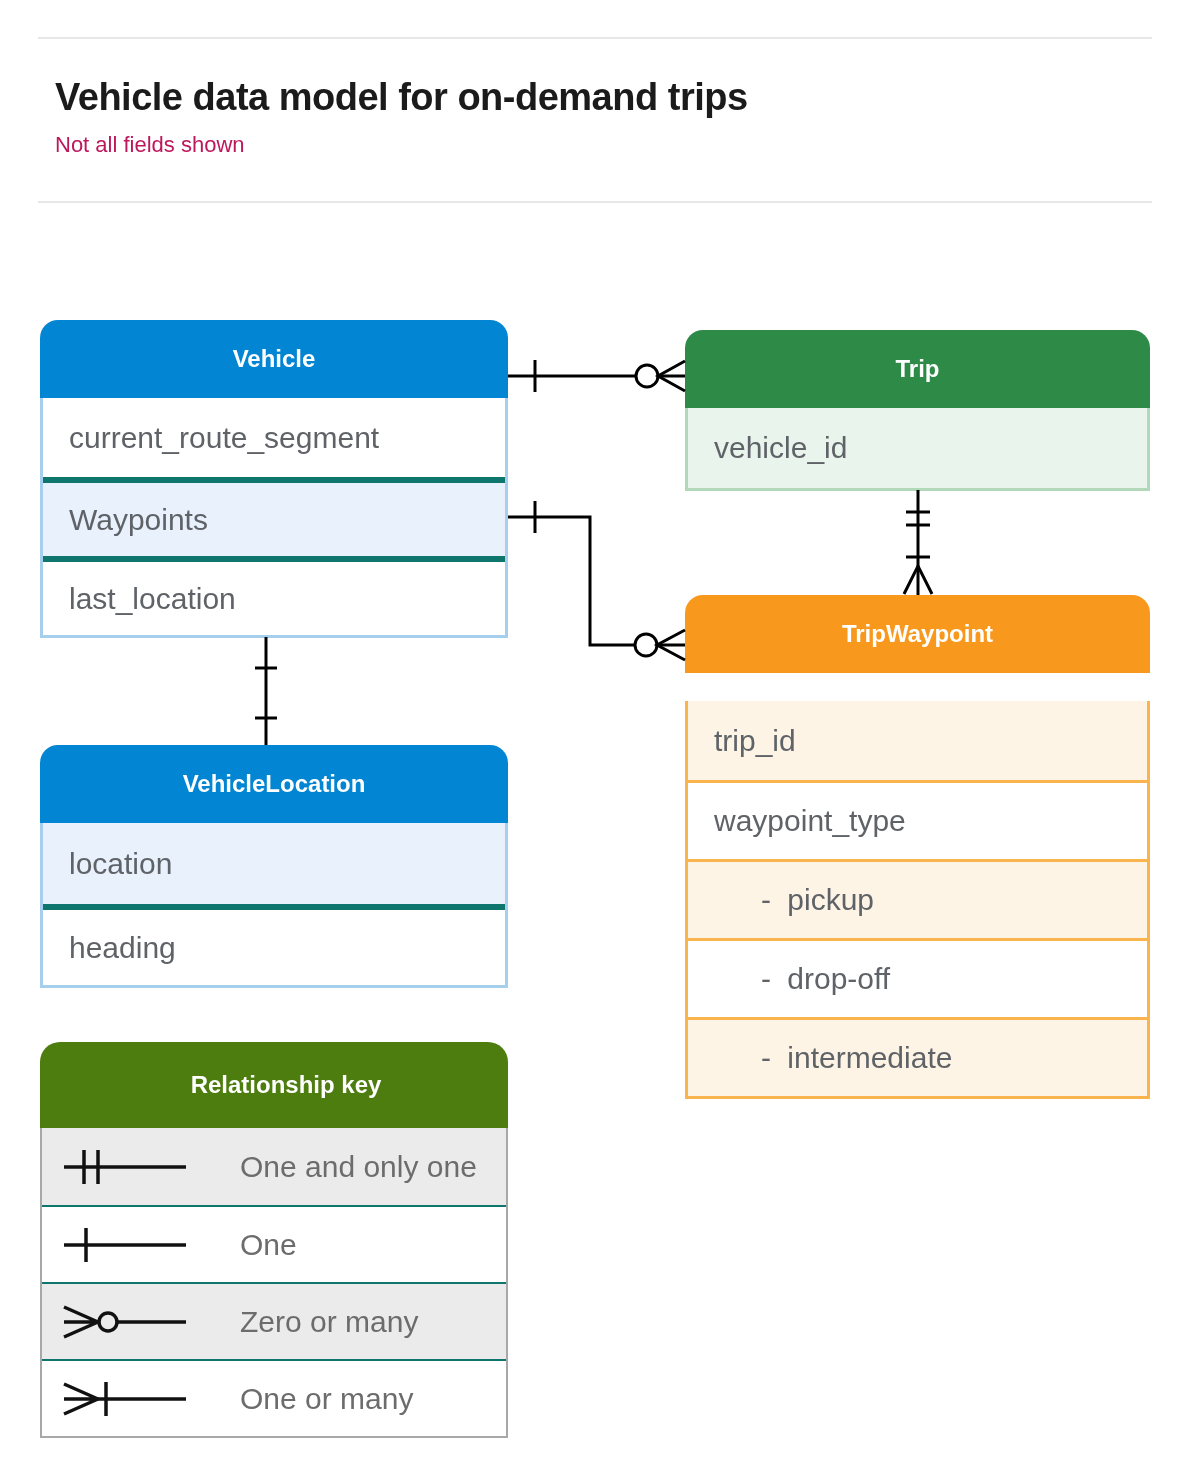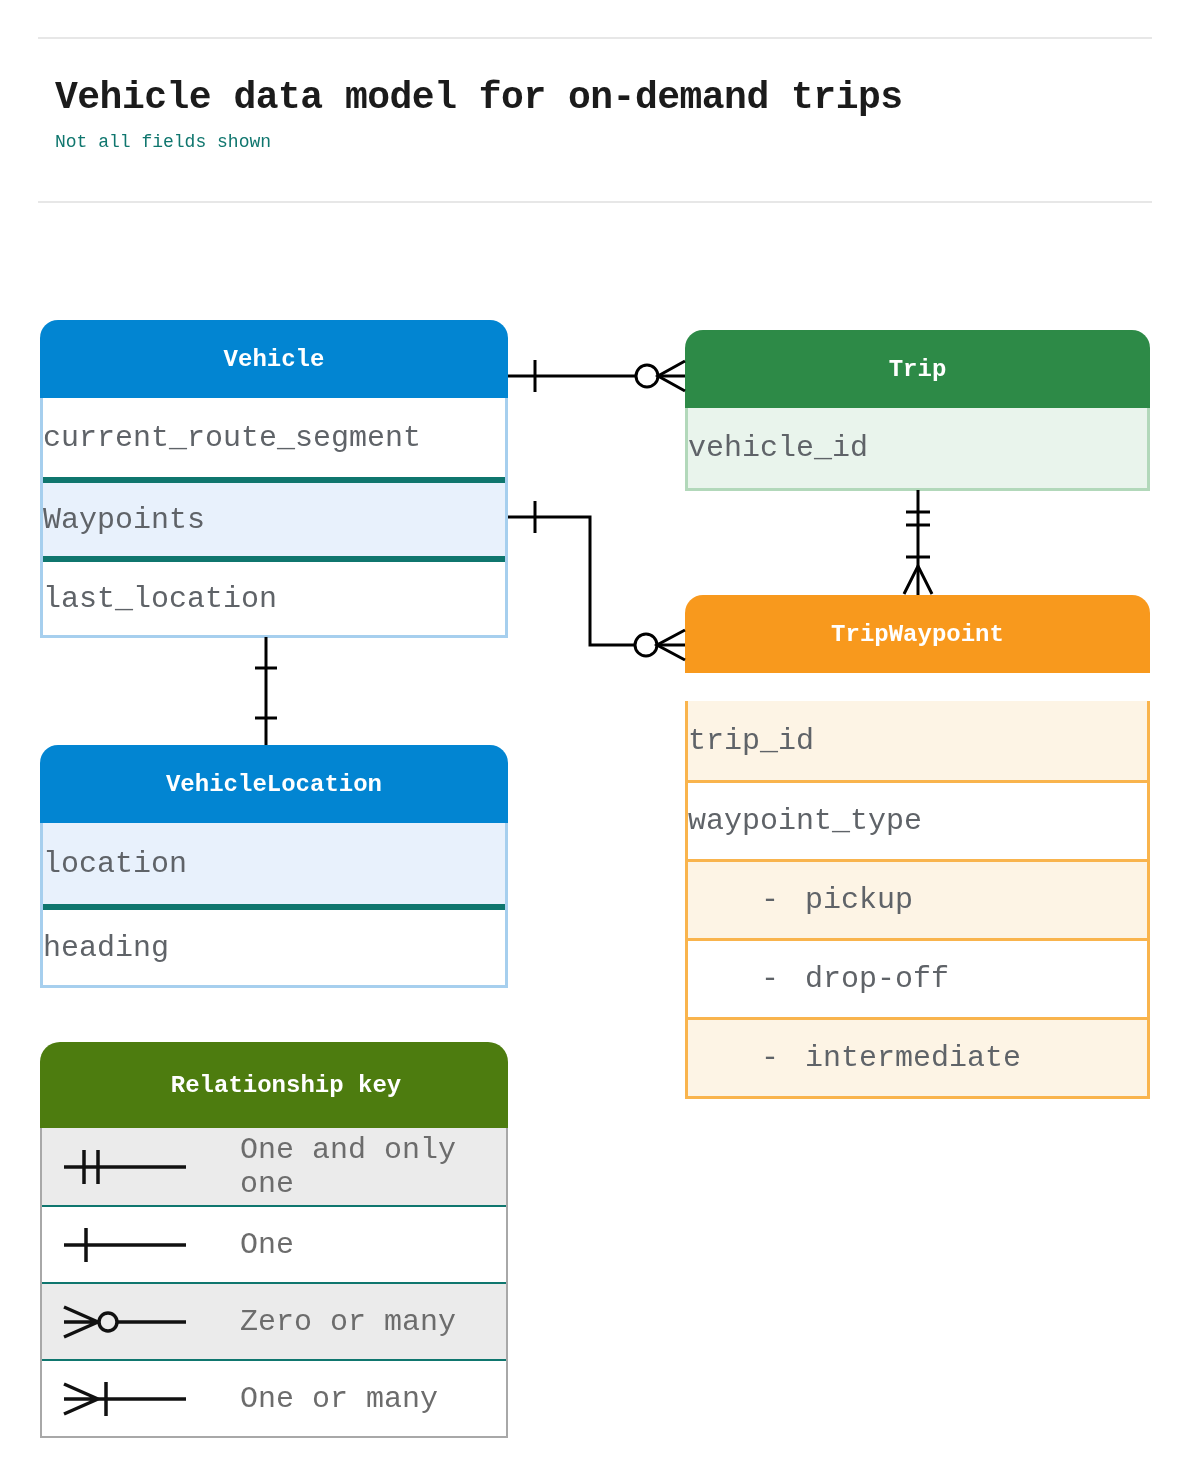--- a/index.html
+++ b/index.html
@@ -1,26 +1,26 @@
 <!DOCTYPE html>
 <html><head>
 <meta charset="utf-8">
 <style>
   html,body{margin:0;padding:0;background:#fff;}
   #page{position:relative;width:1190px;height:1480px;background:#fff;overflow:hidden;
-        font-family:Liberation Mono, monospace;}
+        font-family:Liberation Sans, sans-serif;}
   .rule{position:absolute;left:38px;width:1114px;height:2px;background:#e7e7e7;}
   #title{position:absolute;left:55px;top:76px;font-size:38px;font-weight:bold;color:#1b1b1b;letter-spacing:-0.5px;}
-  #subtitle{position:absolute;left:55px;top:132px;font-size:18px;color:#0f766e;}
+  #subtitle{position:absolute;left:55px;top:132px;font-size:22px;color:#be185d;}
 
   .entity{position:absolute;}
   .e-header{height:78px;border-radius:18px 18px 0 0;display:flex;align-items:center;justify-content:center;
             color:#fff;font-size:24px;font-weight:bold;}
   .e-body{background:#fff;}
-  .e-row{display:flex;align-items:center;font-size:30px;color:#5f6368;box-sizing:border-box;}
+  .e-row{display:flex;align-items:center;padding-left:26px;font-size:30px;color:#5f6368;box-sizing:border-box;}
   .e-row.indent{padding-left:73px;word-spacing:8px;}
 
   
   .hdr-blue{background:#0285d2;}
   .body-blue{border:3px solid #a6cfee;border-top:none;}
   .body-blue .e-row + .e-row{border-top:6px solid #0f766e;}
   .tint-blue{background:#e8f1fc;}
   
   .hdr-green{background:#2d8a47;}
   .body-green{border:3px solid #b2d8ba;border-top:none;}

